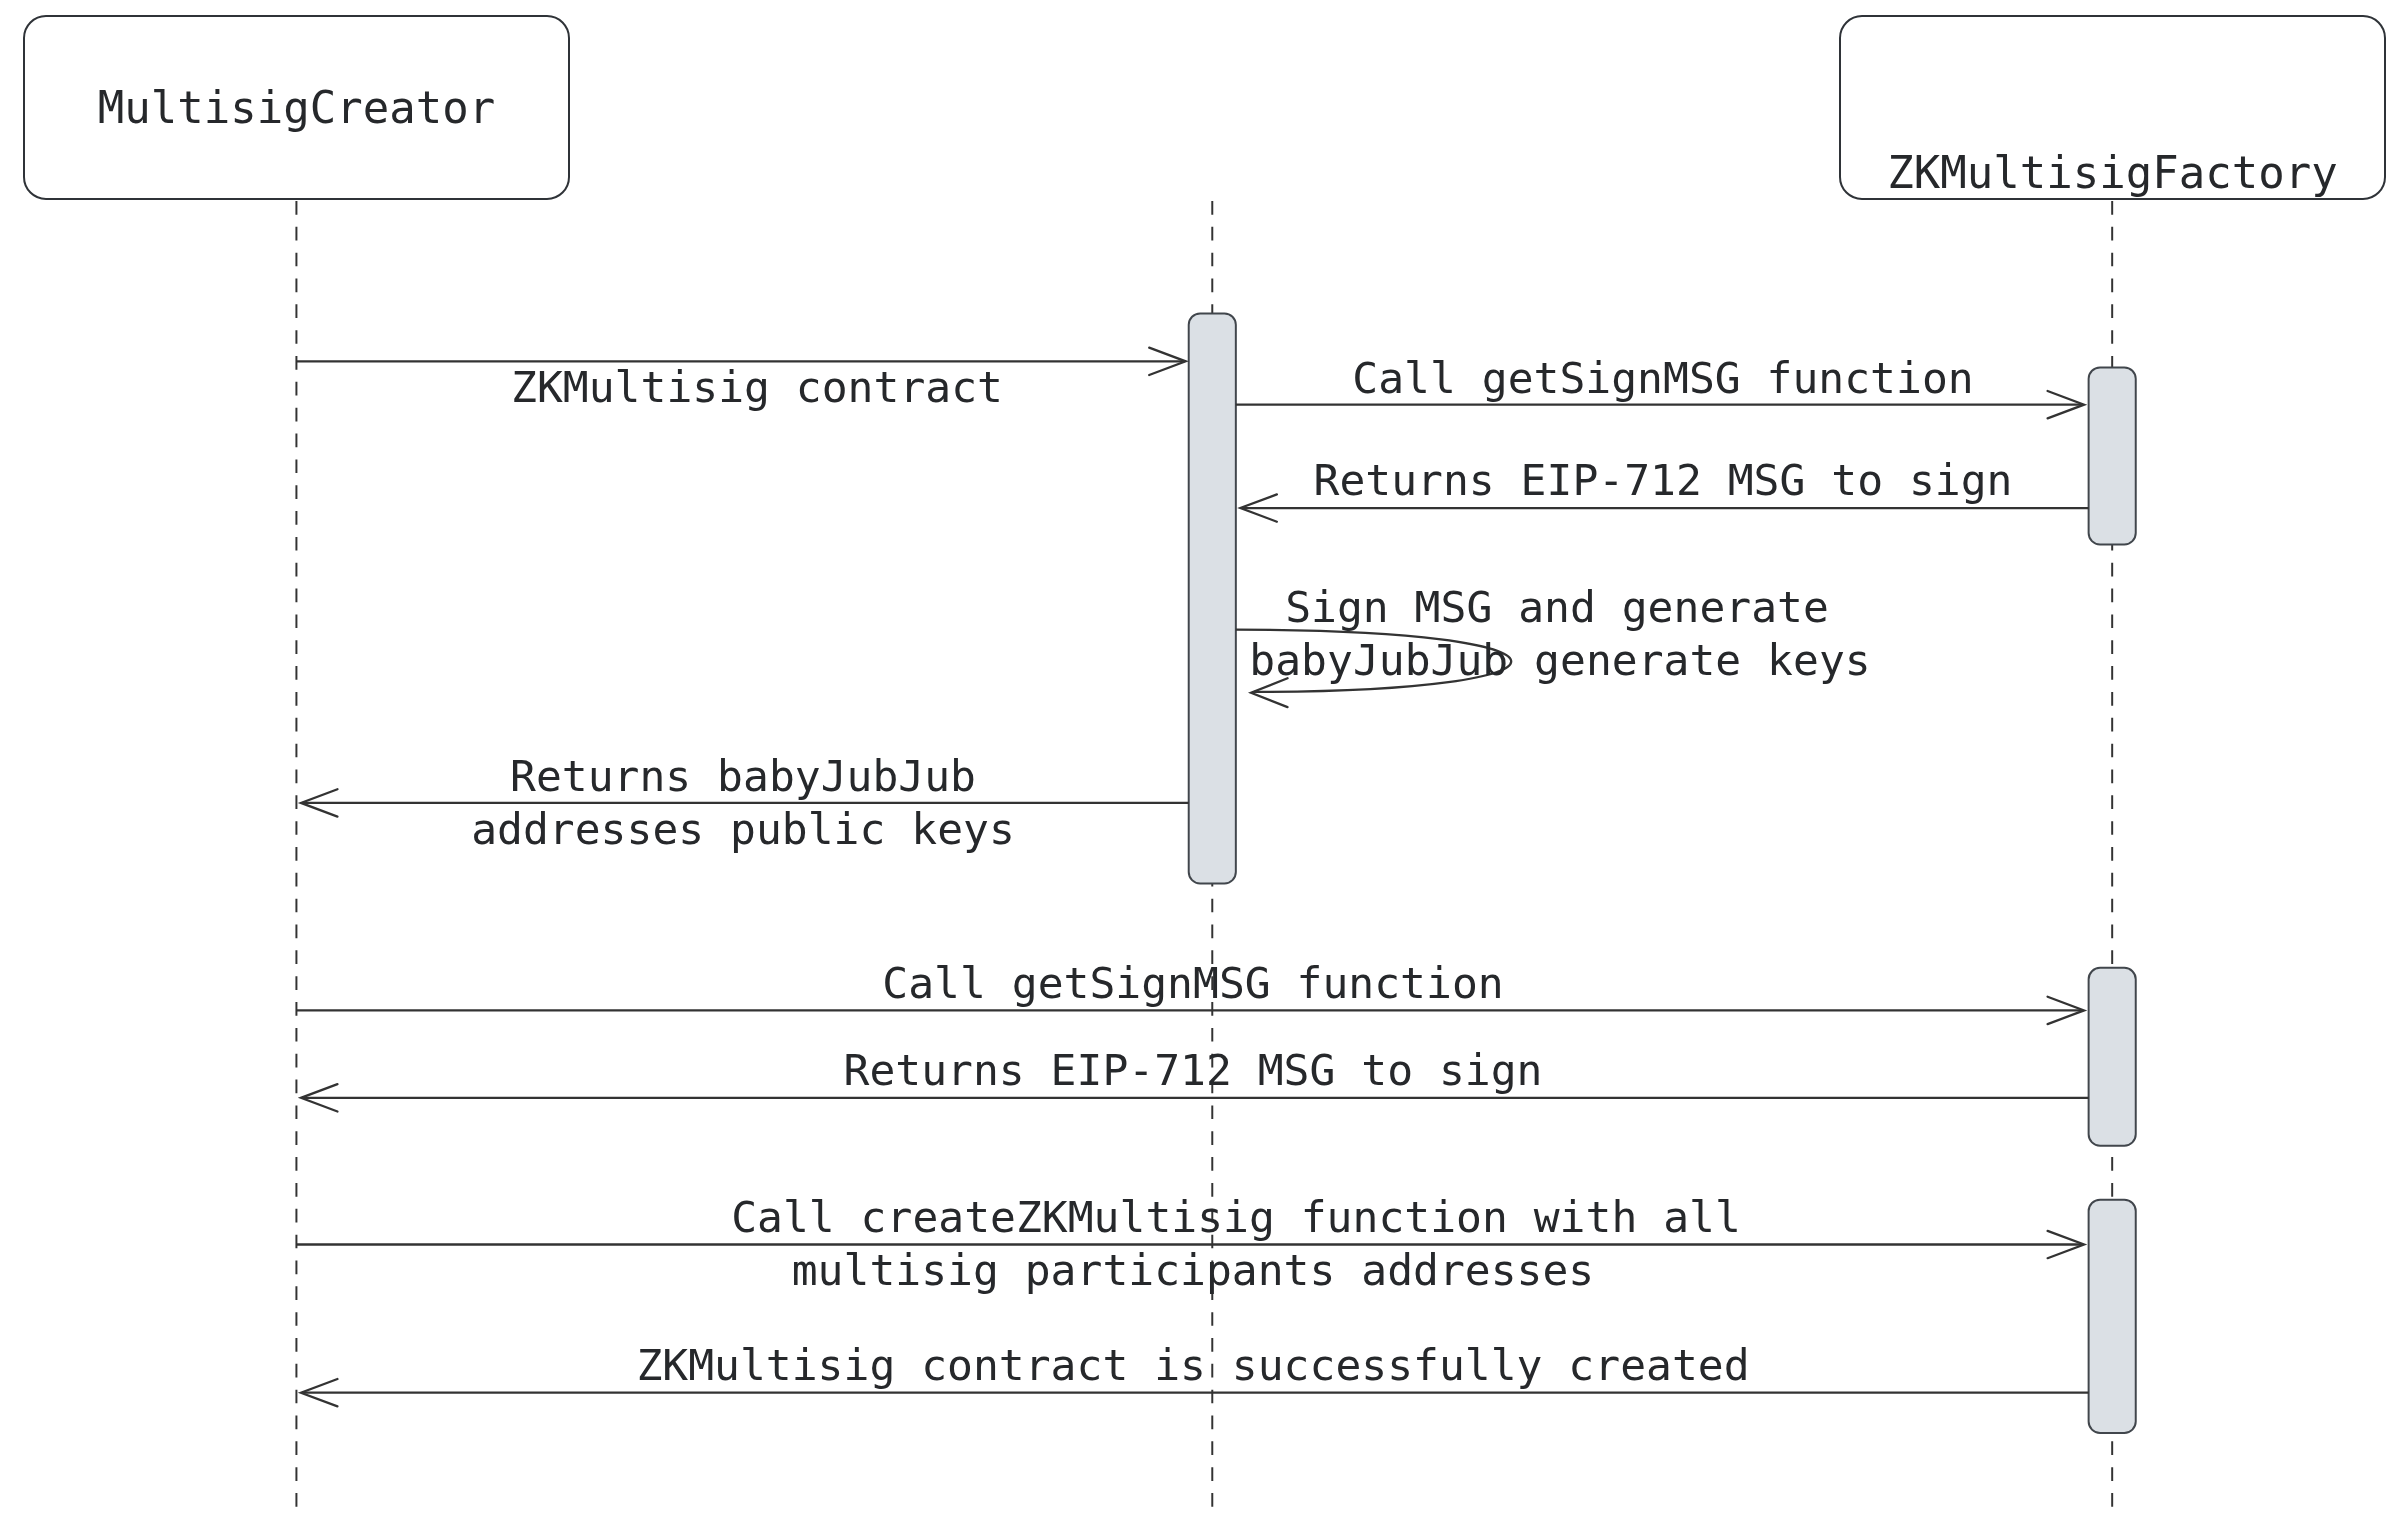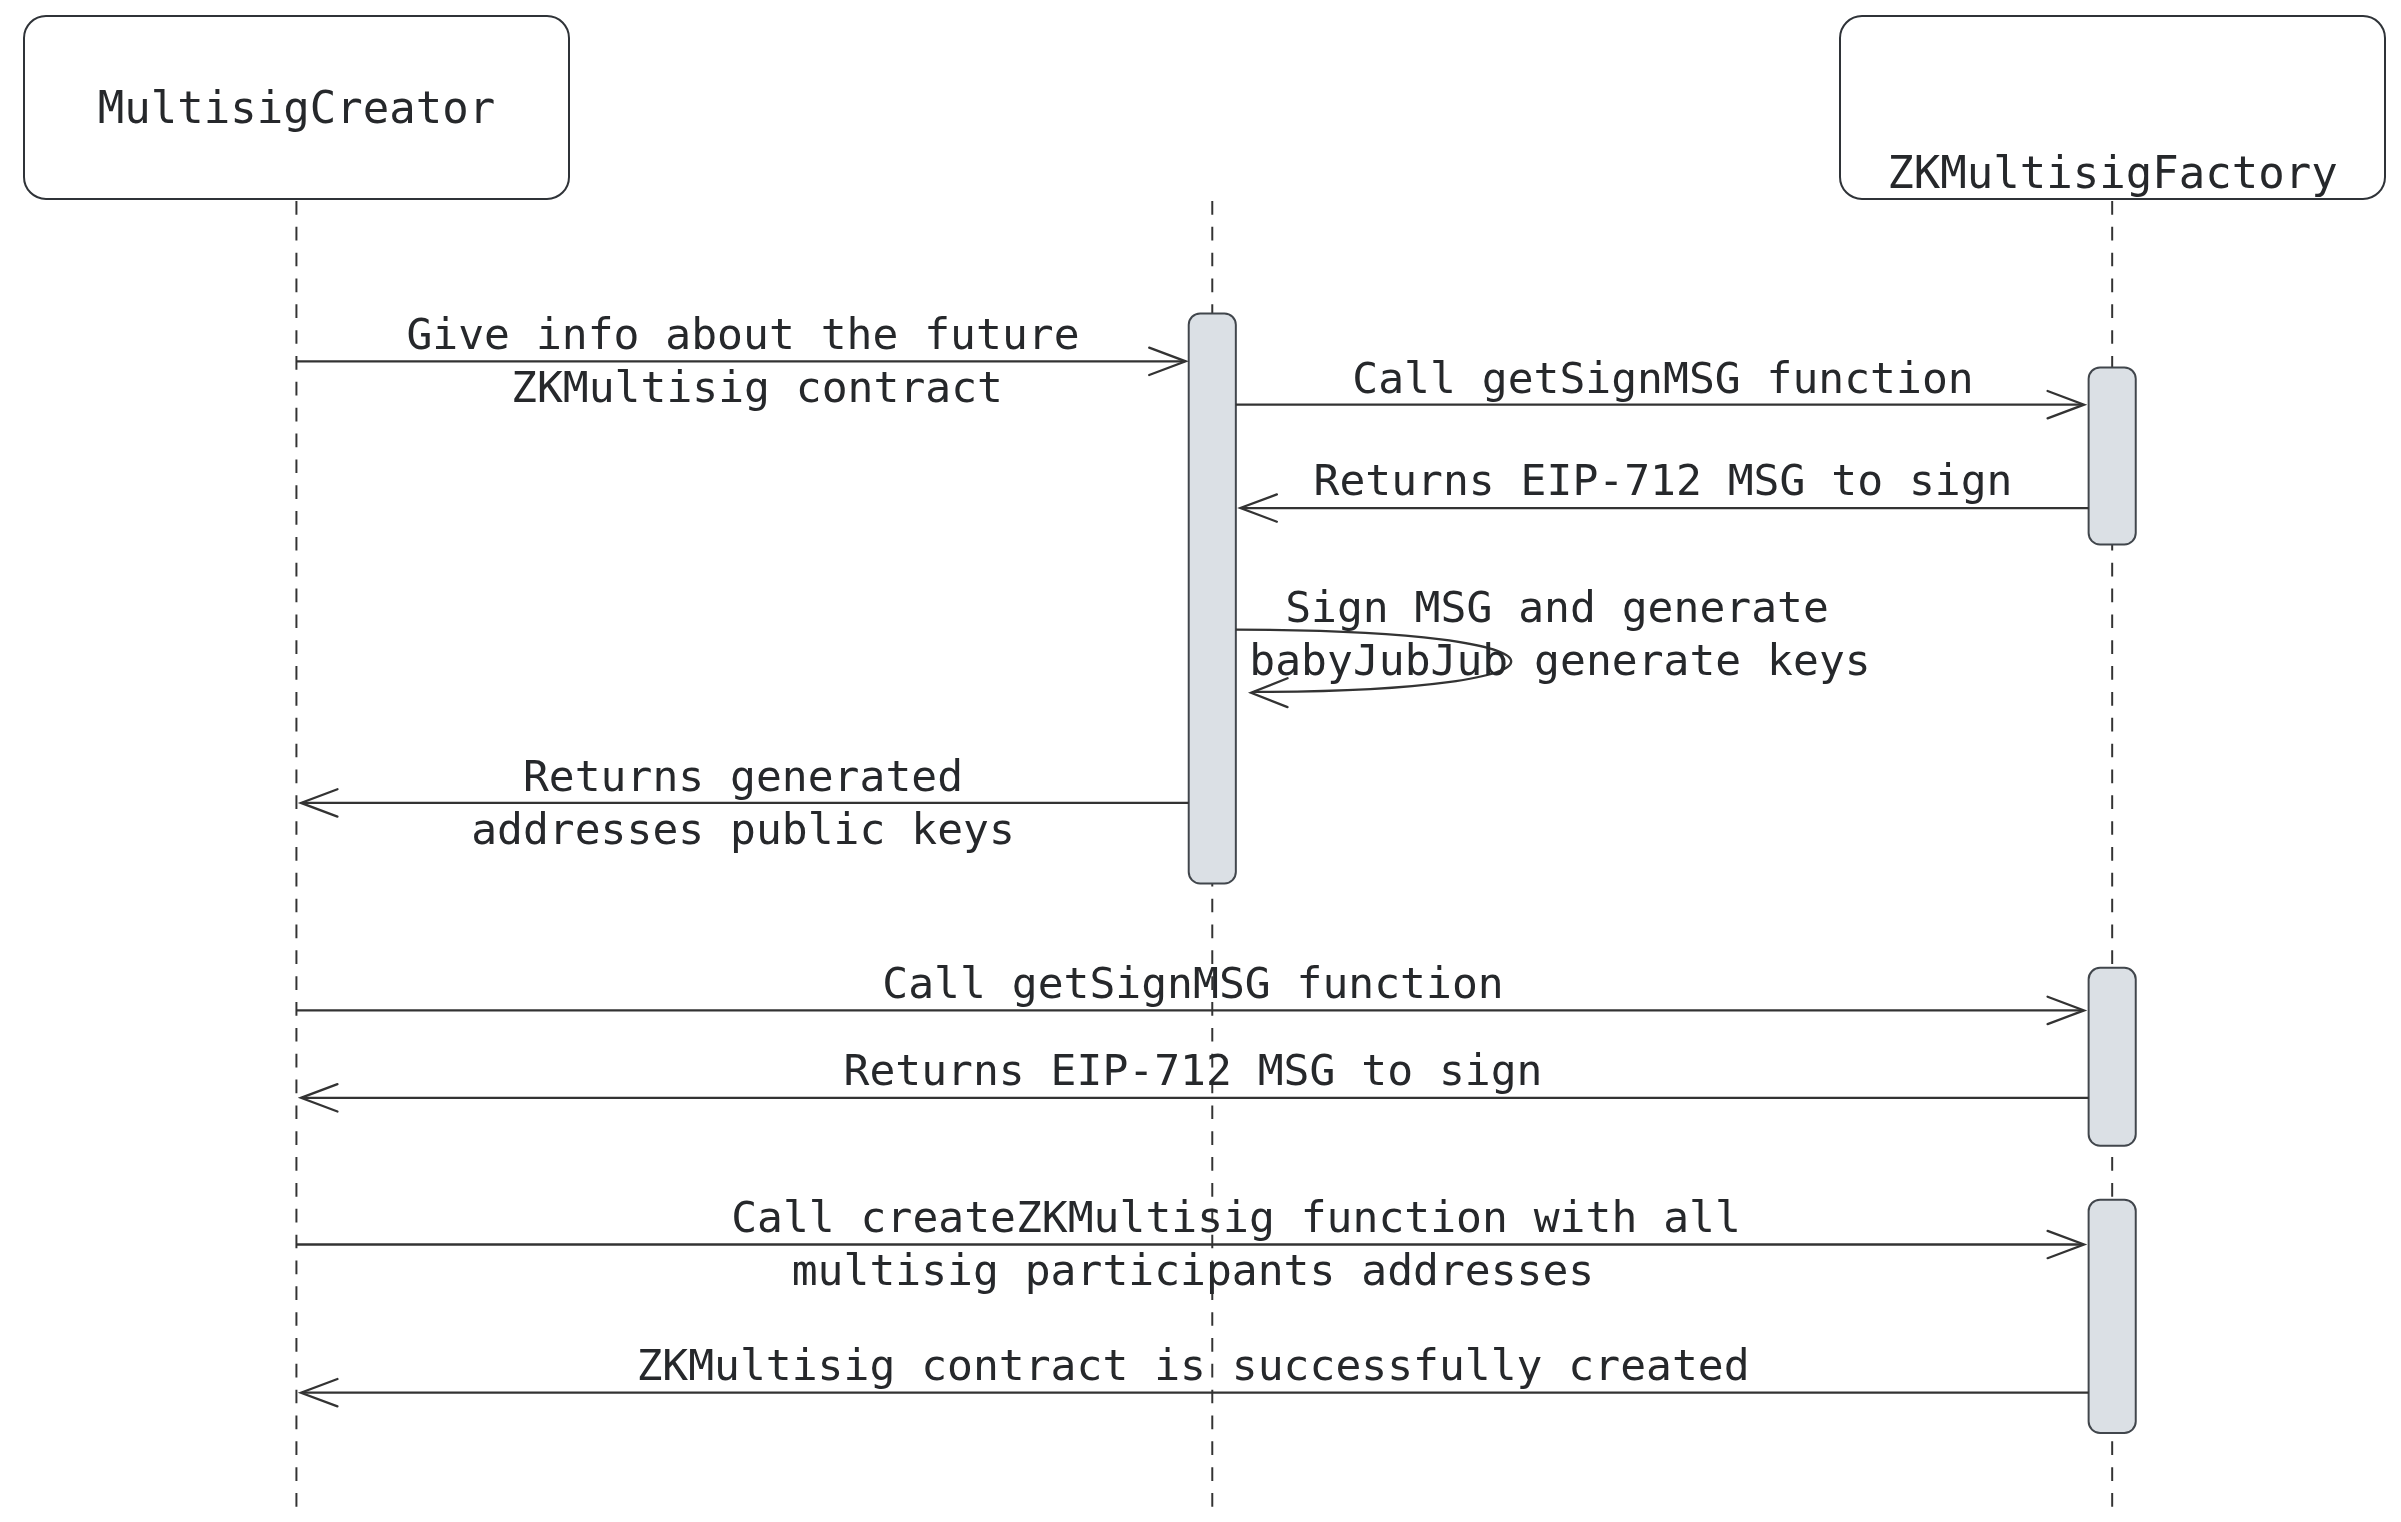--- a/index.html
+++ b/index.html
@@ -92,31 +92,30 @@
     <path class="arrowhead" d="M444,1814 L396,1832 L444,1850"></path>
   </svg>
 
   <div class="actor" style="left:23px;top:15px;">
     <span class="actor-label">MultisigCreator</span>
   </div>
   <div class="actor" style="left:1839px;top:15px;align-items:flex-end;">
     <span class="actor-label">ZKMultisigFactory</span>
   </div>
 
-  <div class="msg" style="left:743px;top:334px;">Give info about the future</div>
   <div class="msg" style="left:757px;top:387px;">ZKMultisig contract</div>
 
   <div class="msg" style="left:1663px;top:378px;">Call getSignMSG function</div>
 
   <div class="msg" style="left:1663px;top:480px;">Returns EIP-712 MSG to sign</div>
 
   <div class="msg" style="left:1557px;top:607px;">Sign MSG and generate</div>
   <div class="msg" style="left:1560px;top:660px;">babyJubJub generate keys</div>
 
-  <div class="msg" style="left:743px;top:776px;">Returns generated</div>
+  <div class="msg" style="left:743px;top:776px;">Returns babyJubJub</div>
   <div class="msg" style="left:743px;top:829px;">addresses public keys</div>
 
   <div class="msg" style="left:1193px;top:983px;">Call getSignMSG function</div>
 
   <div class="msg" style="left:1193px;top:1070px;">Returns EIP-712 MSG to sign</div>
 
   <div class="msg" style="left:1236px;top:1217px;">Call createZKMultisig function with all</div>
   <div class="msg" style="left:1193px;top:1270px;text-align:right;">multisig participants addresses</div>
 
   <div class="msg" style="left:1193px;top:1365px;">ZKMultisig contract is successfully created</div>

